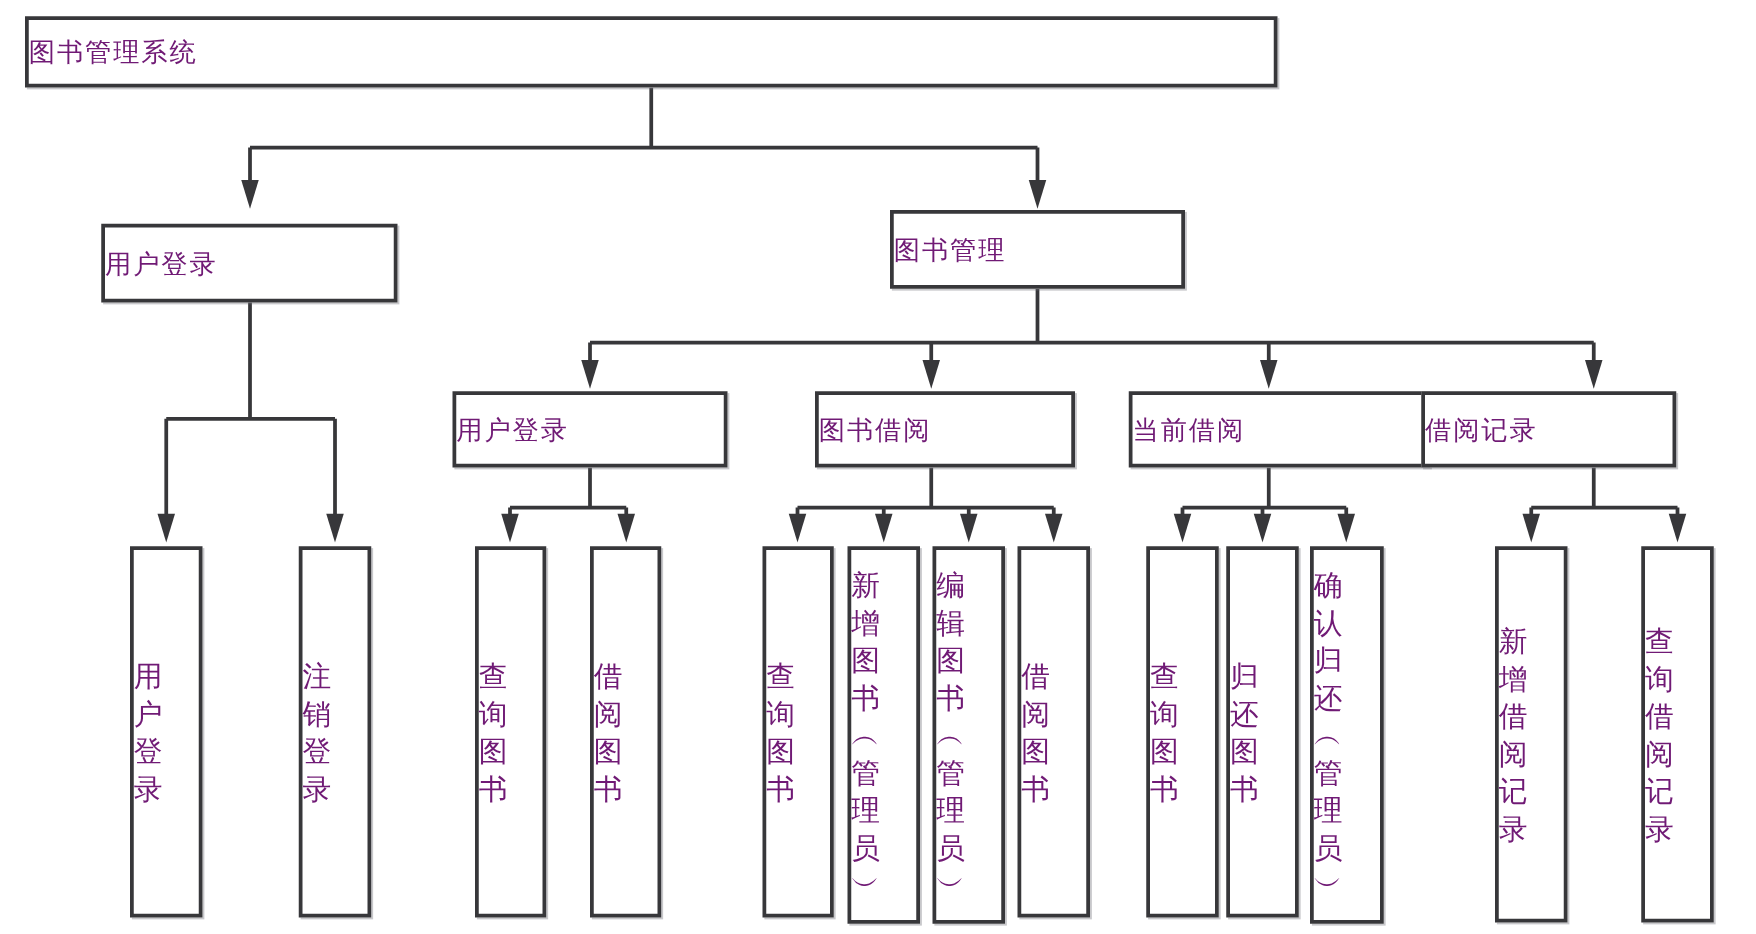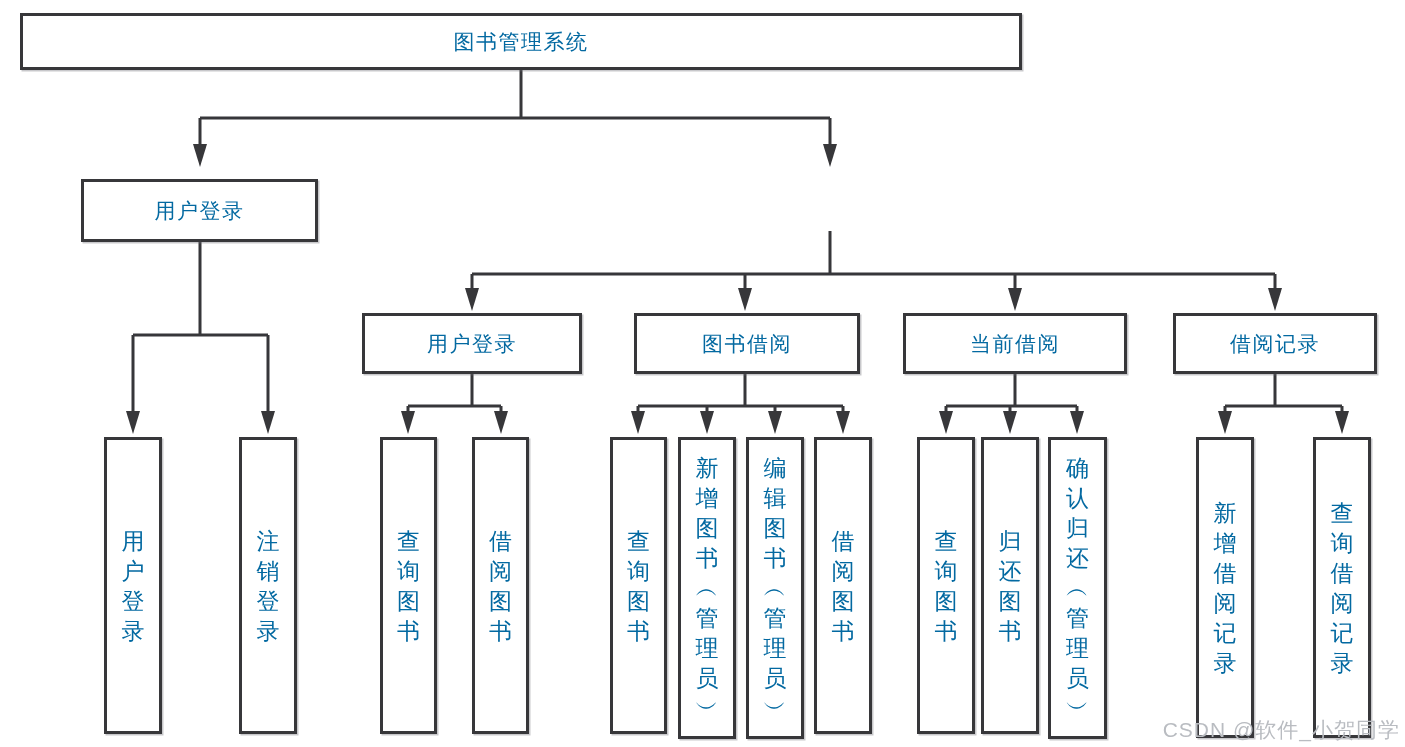--- a/index.html
+++ b/index.html
@@ -3,22 +3,22 @@
 <meta charset="utf-8">
 <style>
   html,body{margin:0;padding:0;background:#ffffff;}
   .canvas{
     position:relative;width:1405px;height:747px;background:#ffffff;
     font-family:"Liberation Sans",sans-serif;overflow:hidden;
   }
   .connectors{position:absolute;left:0;top:0;z-index:1;}
   .node{
     position:absolute;box-sizing:border-box;z-index:2;
-    border:3px solid #37373a;background:#ffffff;color:#0369a1;
-    display:flex;align-items:center;justify-content:center;
+    border:3px solid #37373a;background:#ffffff;color:#701a75;
+    display:flex;align-items:center;justify-content:flex-start;
     box-shadow:1.5px 1.5px 0 rgba(110,110,118,.38);
   }
   .h-node .lbl{font-size:21px;letter-spacing:1.5px;white-space:nowrap;}
   .v-node{padding:2px 0;}
   .v-label{display:flex;flex-direction:column;align-items:center;justify-content:center;height:100%;}
   .v-char{display:block;font-size:23px;line-height:30px;text-align:center;}
   .watermark{
     position:absolute;right:5px;bottom:3px;z-index:6;
     font-size:21px;color:#b9bcc1;letter-spacing:1px;white-space:nowrap;
   }
@@ -74,31 +74,34 @@
     </g>
   </svg>
 
   <div class="node h-node" style="left:20px;top:13px;width:1002px;height:57px">
     <span class="lbl">图书管理系统</span>
   </div>
 
   <div class="node h-node" style="left:81px;top:179px;width:237px;height:63px">
     <span class="lbl">用户登录</span>
   </div>
+  <div class="node h-node" style="left:712px;top:168px;width:236px;height:63px">
+    <span class="lbl">图书管理</span>
+  </div>
 
   <div class="node h-node" style="left:362px;top:313px;width:220px;height:61px">
     <span class="lbl">用户登录</span>
   </div>
-  <div class="node h-node" style="left:634px;top:313px;width:226px;height:61px">
+  <div class="node h-node" style="left:652px;top:313px;width:208px;height:61px">
     <span class="lbl">图书借阅</span>
   </div>
-  <div class="node h-node" style="left:903px;top:313px;width:224px;height:61px">
+  <div class="node h-node" style="left:903px;top:313px;width:241px;height:61px">
     <span class="lbl">当前借阅</span>
   </div>
-  <div class="node h-node" style="left:1173px;top:313px;width:204px;height:61px">
+  <div class="node h-node" style="left:1137px;top:313px;width:204px;height:61px">
     <span class="lbl">借阅记录</span>
   </div>
 
   <div class="node v-node" style="left:104px;top:437px;width:58px;height:297px">
     <div class="v-label">
         <span class="v-char">用</span>
         <span class="v-char">户</span>
         <span class="v-char">登</span>
         <span class="v-char">录</span>
       </div>
@@ -216,14 +219,13 @@
     <div class="v-label">
         <span class="v-char">查</span>
         <span class="v-char">询</span>
         <span class="v-char">借</span>
         <span class="v-char">阅</span>
         <span class="v-char">记</span>
         <span class="v-char">录</span>
       </div>
   </div>
 
-  <div class="watermark">CSDN @软件_小贺同学</div>
 </div>
 
 </body></html>

